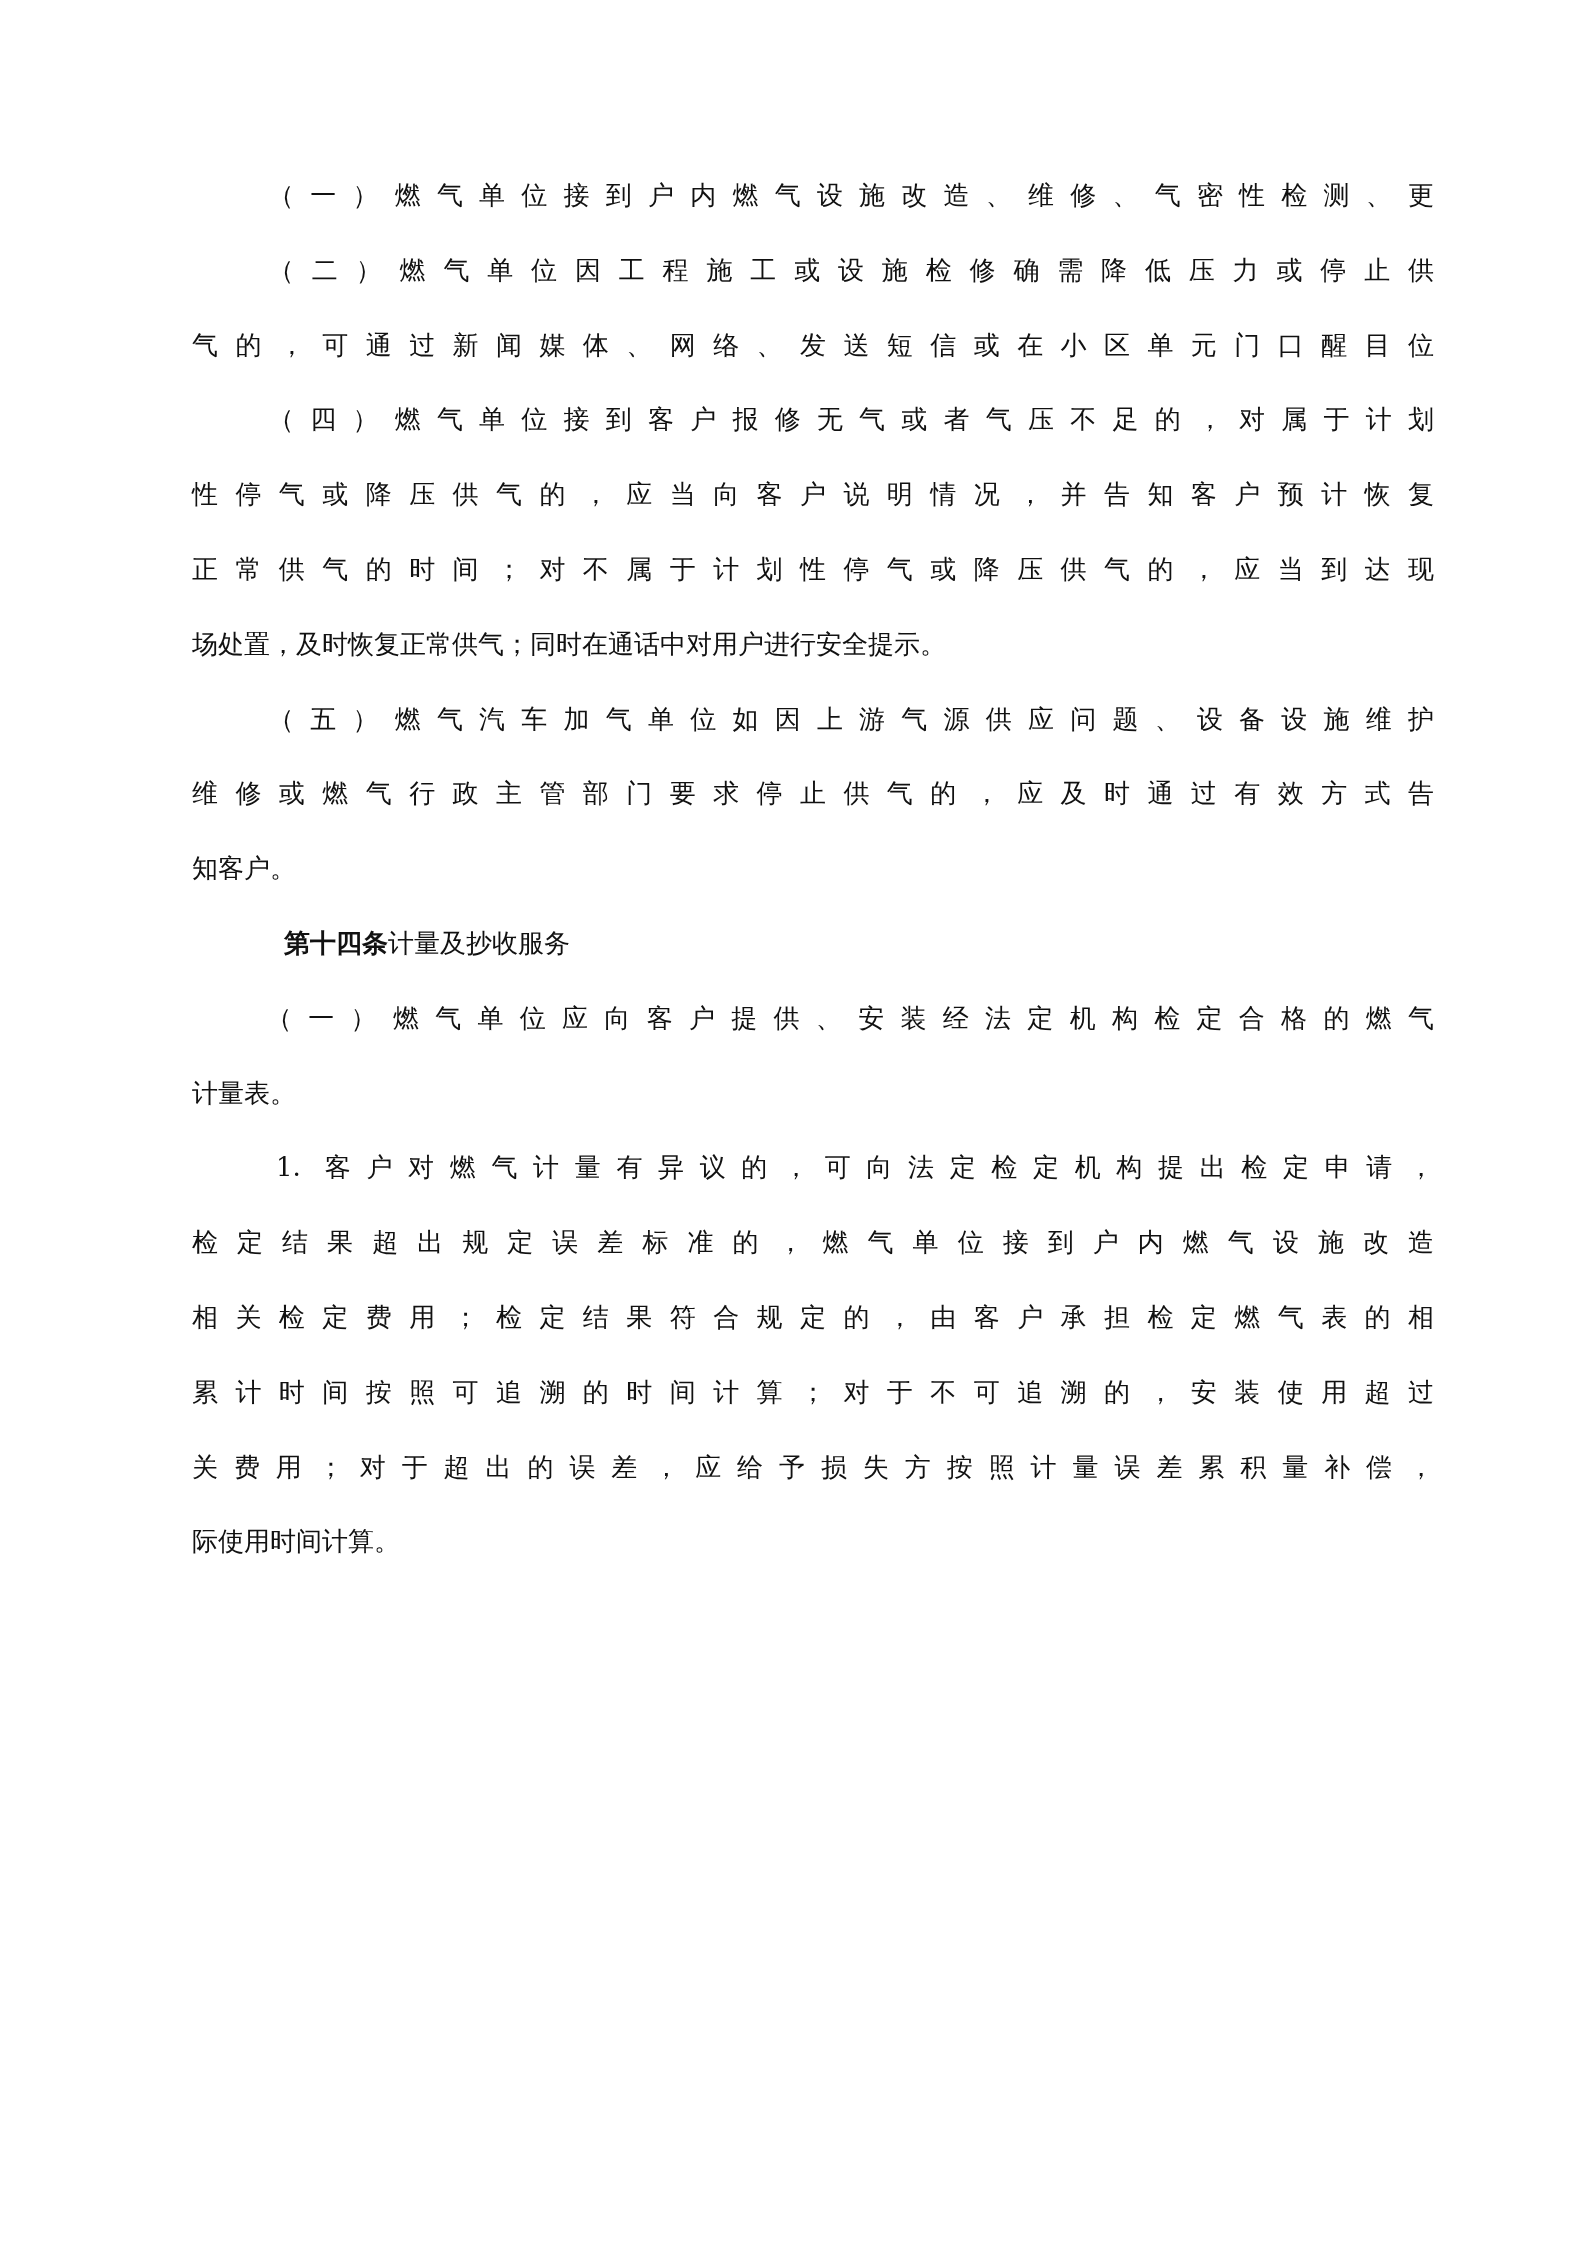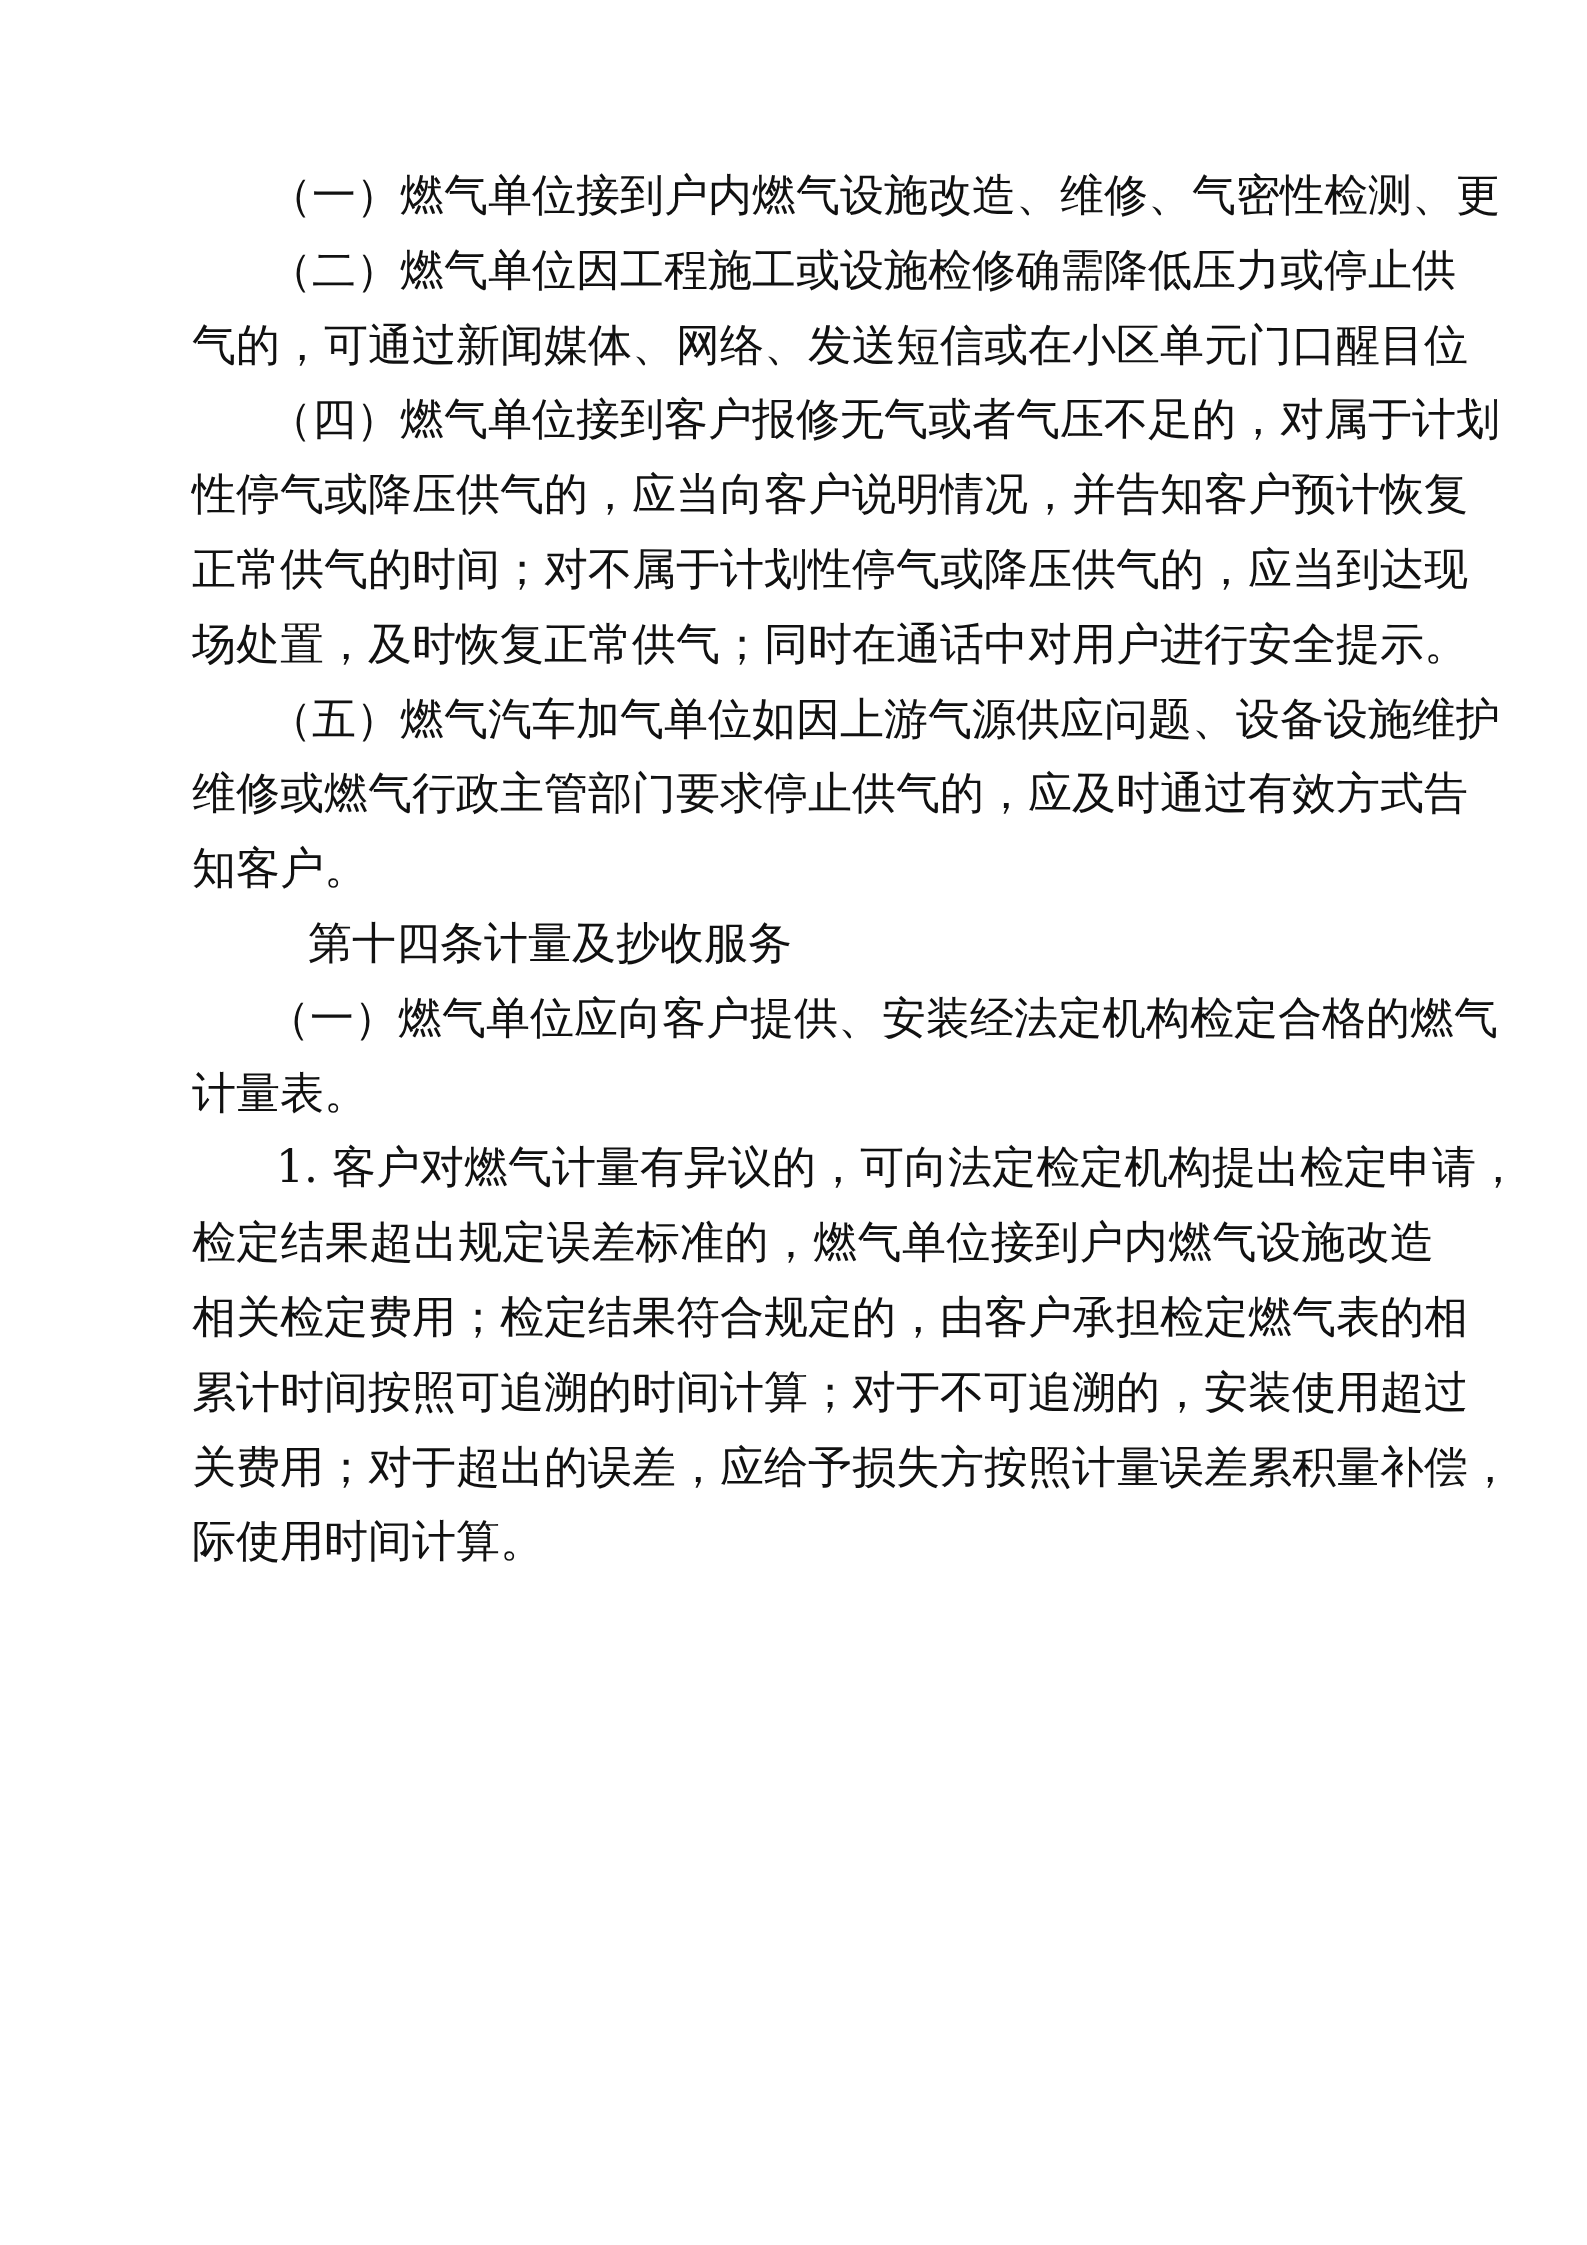--- a/index.html
+++ b/index.html
@@ -3,41 +3,40 @@
 <meta charset="utf-8">
 <style>
   html, body { margin: 0; padding: 0; background: #ffffff; }
   body { width: 1587px; height: 2245px; position: relative; overflow: hidden; }
   .page {
     position: absolute;
     left: 192px;
     top: 158px;
     width: 1242px;
     font-family: "DejaVu Serif", "Liberation Serif", serif;
-    font-size: 44px;
+    font-size: 26px;
     color: #111111;
   }
   .line {
     height: 74.8px;
     line-height: 74.8px;
     white-space: nowrap;
     overflow: visible;
     text-align: justify;
     text-align-last: justify;
     letter-spacing: 0;
   }
   .line.last { text-align-last: left; }
   .line.indent { padding-left: 76px; }
   .line.indent-sm { padding-left: 74px; }
   .line.indent-num { padding-left: 84px; }
   .heading { text-align-last: left; padding-left: 92px; }
   .heading .h-bold {
     font-family: "DejaVu Sans", "Liberation Sans", sans-serif;
-    font-weight: normal;
-    margin-left: 24px;
+    font-weight: bold;
   }
   .heading .h-title { }
 </style>
 </head>
 <body>
 
 <div class="page">
 
   <div>
     <div class="line indent">（一）燃气单位接到户内燃气设施改造、维修、气密性检测、更</div>

